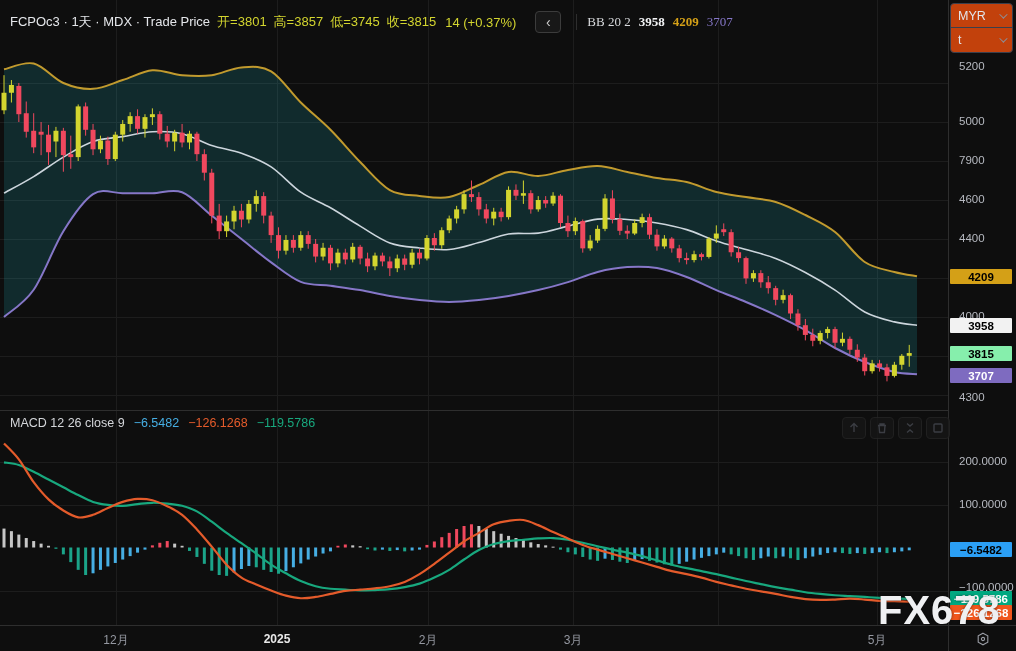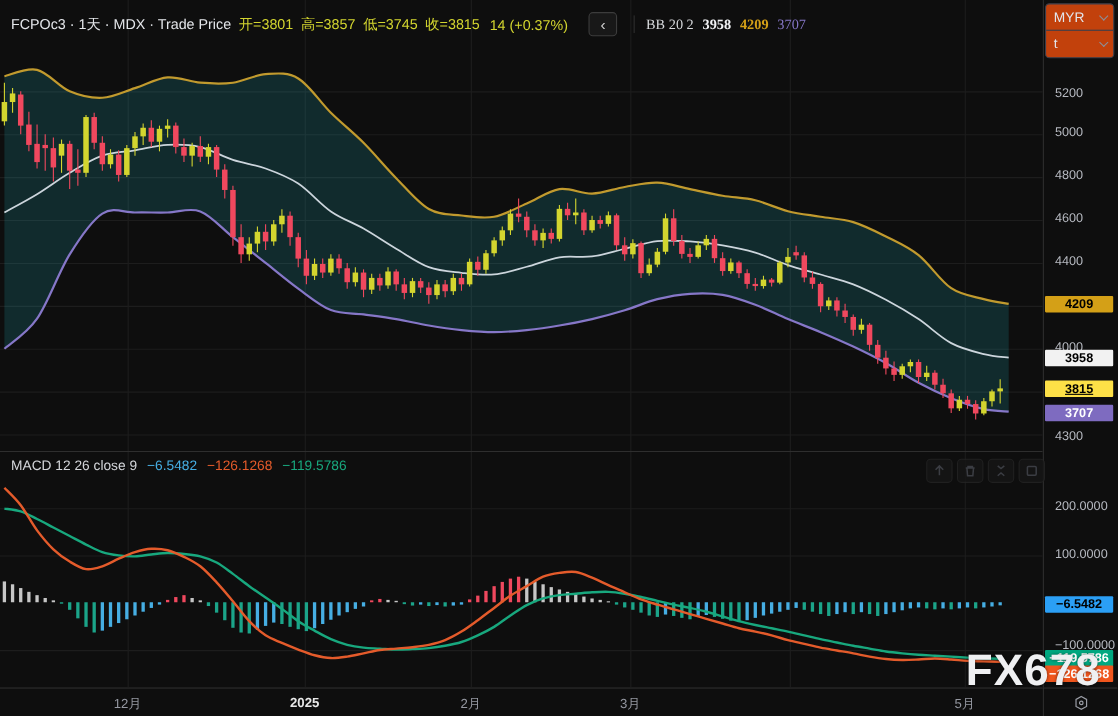--- a/index.html
+++ b/index.html
@@ -505,33 +505,33 @@
         </svg>
     </div>
     <div class="pane-btn">
       <svg width="12" height="12" viewBox="0 0 12 12">
           <rect x="2" y="2" width="8" height="8" rx="1"></rect>
         </svg>
     </div>
   </div>
 
   <div class="price-axis" id="price-axis">
-      <span class="tick" style="top: 79px;">5200</span>
+      <span class="tick" style="top: 60px;">5200</span>
       <span class="tick" style="top: 115px;">5000</span>
-      <span class="tick" style="top: 154px;">4800</span>
+      <span class="tick" style="top: 154px;">7900</span>
       <span class="tick" style="top: 193px;">4600</span>
       <span class="tick" style="top: 232px;">4400</span>
       <span class="tick" style="top: 310px;">4000</span>
       <span class="tick" style="top: 391px;">4300</span>
       <span class="tick" style="top: 455px;">200.0000</span>
       <span class="tick" style="top: 498px;">100.0000</span>
       <span class="tick" style="top: 581px;">−100.0000</span>
       <span class="axis-label" style="top: 269px; background: rgb(212, 160, 23); color: rgb(0, 0, 0);">4209</span>
       <span class="axis-label" style="top: 318px; background: rgb(242, 242, 242); color: rgb(0, 0, 0);">3958</span>
-      <span class="axis-label" style="top: 346px; background: #fde047; color: rgb(0, 0, 0); text-decoration: underline;">3815</span>
+      <span class="axis-label" style="top: 346px; background: #86efac; color: rgb(0, 0, 0);">3815</span>
       <span class="axis-label" style="top: 368px; background: rgb(126, 107, 192); color: rgb(255, 255, 255);">3707</span>
       <span class="axis-label" style="top: 542px; background: rgb(43, 159, 245); color: rgb(0, 0, 0);">−6.5482</span>
       <span class="axis-label" style="top: 591px; background: rgb(0, 168, 128); color: rgb(255, 255, 255);">−119.5786</span>
       <span class="axis-label" style="top: 605px; background: rgb(240, 86, 29); color: rgb(255, 255, 255);">−126.1268</span>
     </div>
 
   <div class="unit-box">
     <div class="unit-row">
       <span>MYR</span>
       <span class="chev"></span>

